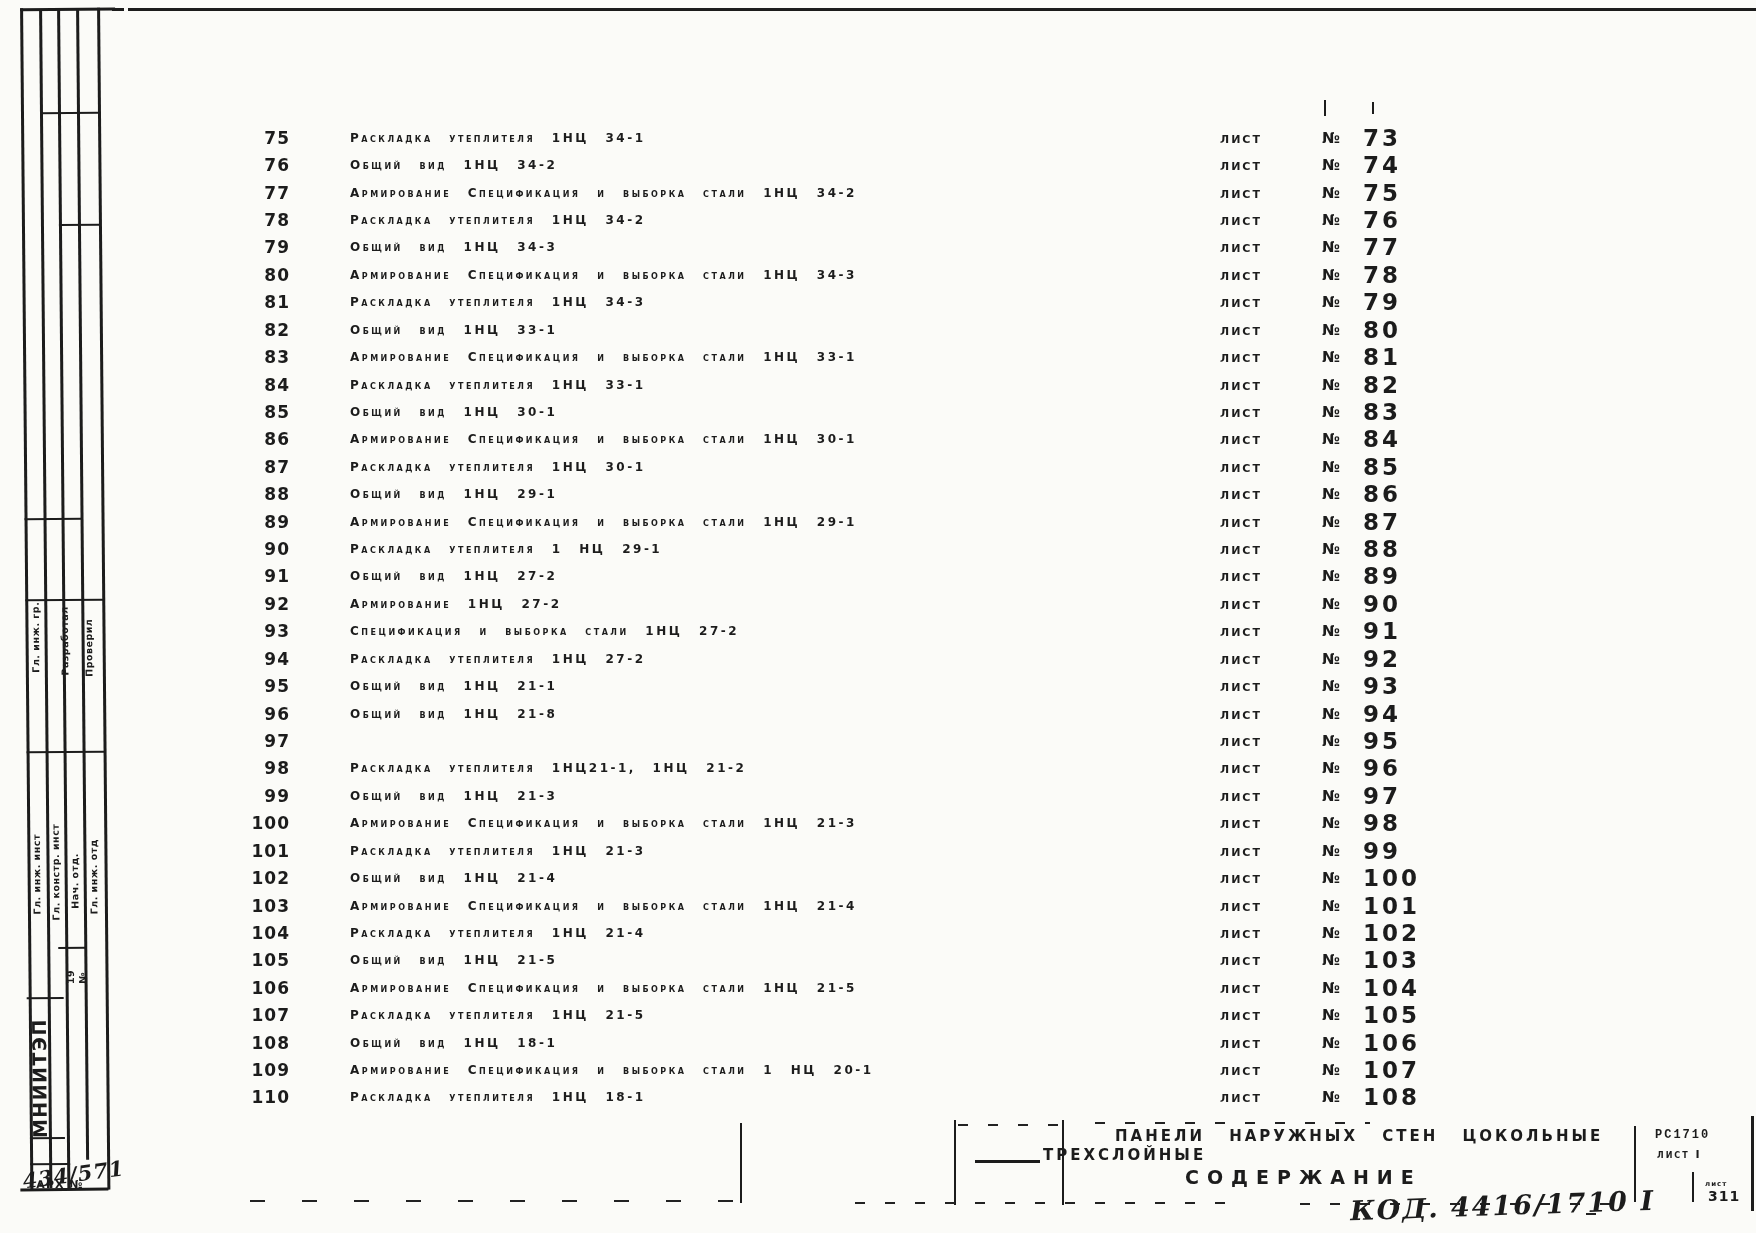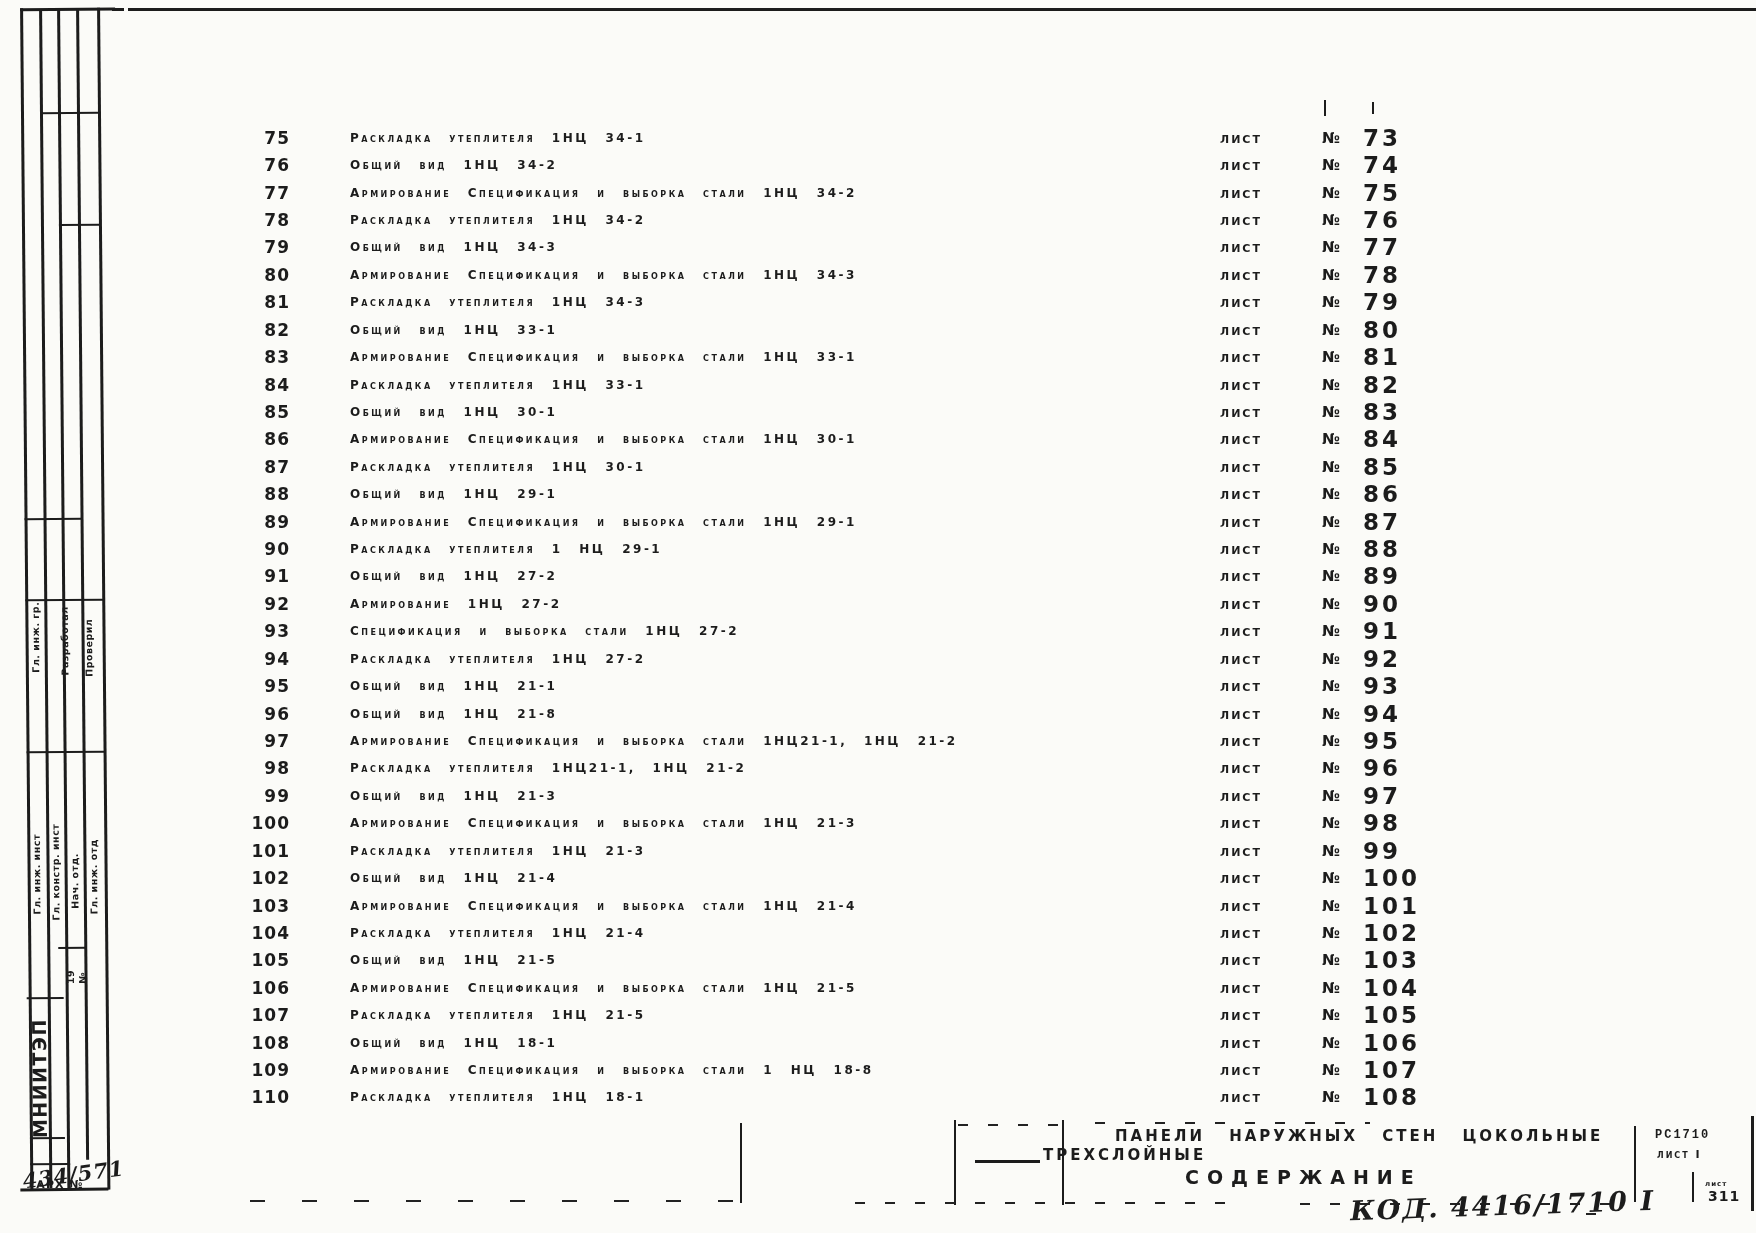--- a/index.html
+++ b/index.html
@@ -253,21 +253,20 @@
     </div>
       <div class="row">
       <span class="c-num">96</span>
       <span class="c-title">Общий вид 1НЦ 21-8</span>
       <span class="c-list">лист</span>
       <span class="c-no">№</span>
       <span class="c-sheet">94</span>
     </div>
       <div class="row">
       <span class="c-num">97</span>
-      <span class="c-title">Армирование Спецификация и выборка стали 1НЦ21-1, 1НЦ 21-2</span>
       <span class="c-list">лист</span>
       <span class="c-no">№</span>
       <span class="c-sheet">95</span>
     </div>
       <div class="row">
       <span class="c-num">98</span>
       <span class="c-title">Раскладка утеплителя 1НЦ21-1, 1НЦ 21-2</span>
       <span class="c-list">лист</span>
       <span class="c-no">№</span>
       <span class="c-sheet">96</span>
@@ -337,21 +336,21 @@
     </div>
       <div class="row">
       <span class="c-num">108</span>
       <span class="c-title">Общий вид 1НЦ 18-1</span>
       <span class="c-list">лист</span>
       <span class="c-no">№</span>
       <span class="c-sheet">106</span>
     </div>
       <div class="row">
       <span class="c-num">109</span>
-      <span class="c-title">Армирование Спецификация и выборка стали 1 НЦ 18-8</span>
+      <span class="c-title">Армирование Спецификация и выборка стали 1 НЦ 20-1</span>
       <span class="c-list">лист</span>
       <span class="c-no">№</span>
       <span class="c-sheet">107</span>
     </div>
       <div class="row">
       <span class="c-num">110</span>
       <span class="c-title">Раскладка утеплителя 1НЦ 18-1</span>
       <span class="c-list">лист</span>
       <span class="c-no">№</span>
       <span class="c-sheet">108</span>

